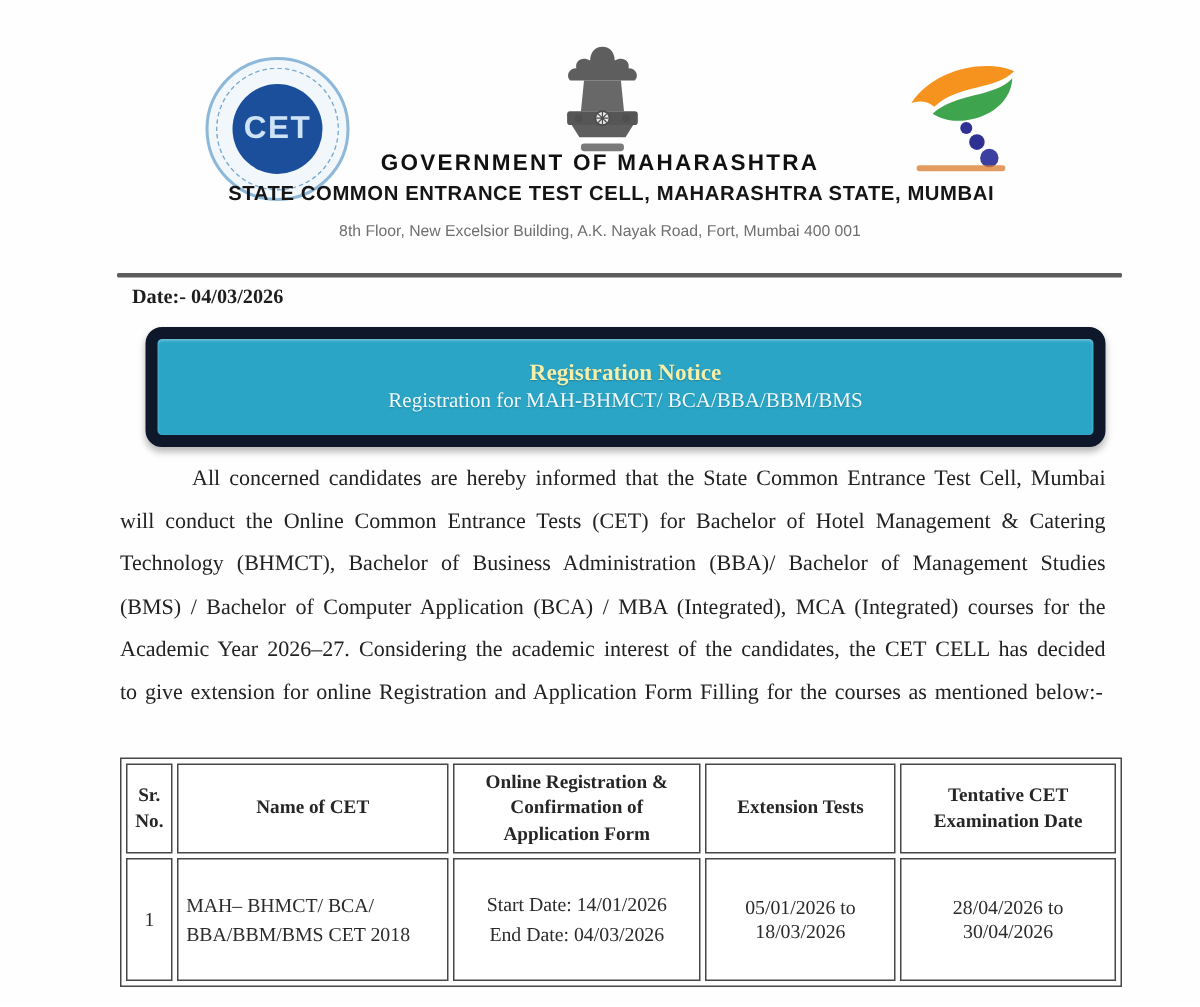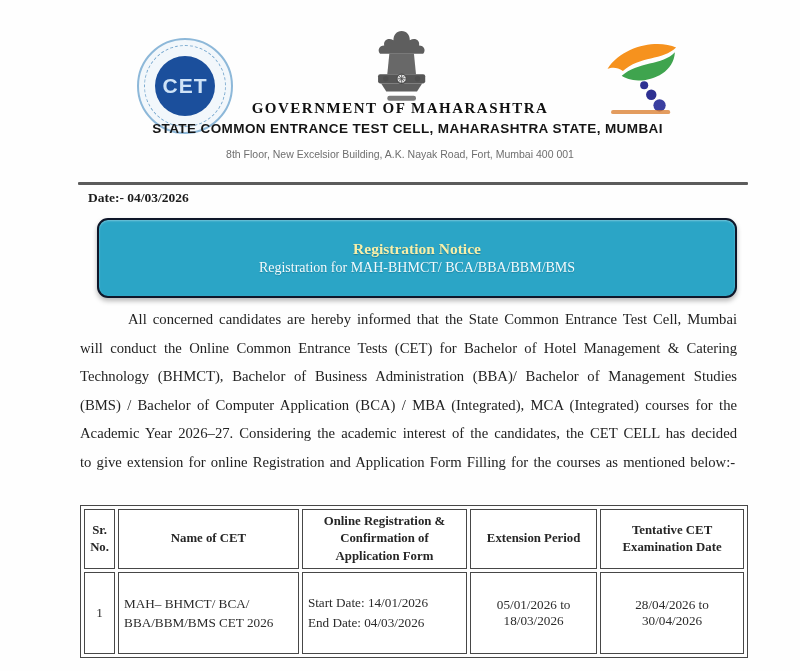--- a/index.html
+++ b/index.html
@@ -21,21 +21,21 @@
   .logo-cet-inner{
     width:60px; height:60px; border-radius:50%; background:#1b4f9c;
     display:flex; align-items:center; justify-content:center;
     color:#cfe3f7; font-family:"Liberation Sans", sans-serif;
     font-weight:bold; font-size:21px; letter-spacing:1px;
   }
   .emblem{ position:absolute; left:50%; top:28px; transform:translateX(-48%); }
   .logo-right{ position:absolute; left:601px; top:38px; }
   .gov-title{
     position:absolute; top:100px; left:0; width:100%; text-align:center;
-    font-family:Liberation Serif, serif; font-weight:bold;
+    font-family:Liberation Sans, sans-serif; font-weight:bold;
     font-size:15px; letter-spacing:1.5px; color:#111;
   }
   .dept-title{
     position:absolute; top:121px; left:0; width:100%; text-align:center;
     font-family:"Liberation Sans", sans-serif; font-weight:bold;
     font-size:13.5px; letter-spacing:0.4px; color:#151515;padding-left:15px;
   }
   .address-line{
     position:absolute; top:148px; left:0; width:100%; text-align:center;
     font-family:"Liberation Sans", sans-serif; font-size:10.5px; color:#6e6e6e;
@@ -51,21 +51,21 @@
   }
   .ref-row{
     position:absolute; top:190px; left:88px; right:77px;
     display:flex; justify-content:space-between; align-items:baseline;
     font-size:13.5px; color:#1d1d1d;
   }
   .ref-date{ font-weight:bold; }
   
   .banner{
     position:absolute; top:218px; left:97px; width:640px; height:80px;
-    background:#2ba5c6; border:2px solid #0f172a; border-radius:11px;
+    background:#2ba5c6; border:8px solid #0f172a; border-radius:11px;
     box-shadow:0 3px 5px rgba(0,0,0,0.28), inset 0 1px 2px rgba(255,255,255,0.35);
     display:flex; flex-direction:column; align-items:center; justify-content:center;
     gap:2px; text-align:center;
   }
   .banner-title{ font-weight:bold; font-size:15.5px; color:#f6efa9; text-shadow:0 1px 1px rgba(0,60,80,0.35); }
   .banner-line{ font-weight:normal; font-size:14px; color:#f2fbfd; text-shadow:0 1px 1px rgba(0,60,80,0.3); }
   
   .body-par{
     position:absolute; top:305px; left:80px; width:657px;
     font-size:14.7px; line-height:28.6px; text-align:justify;
@@ -80,21 +80,21 @@
   .notice-table th, .notice-table td{
     border:1.4px solid #474747; background:#fff; vertical-align:middle;
     padding:3px 5px;
   }
   .notice-table th{ font-weight:bold; text-align:center; height:52px; line-height:1.35; }
   .notice-table td{ height:82px; font-size:13.2px; color:#2b2b2b; }
   .col-sr{ width:4.8%; }  .col-name{ width:27.9%; } .col-reg{ width:25.5%; }
   .col-ext{ width:19.6%; } .col-exam{ width:22.2%; }
   .cell-center{ text-align:center; }
   .cell-name{ text-align:left; padding-left:7px; line-height:1.45; }
-  .reg-line{ text-align:left; line-height:1.5; }
+  .reg-line{ text-align:center; line-height:1.5; }
 </style>
 </head>
 <body>
 
 <div class="page">
 
   <div class="logo-cet">
     <div class="logo-cet-inner">CET</div>
   </div>
 
@@ -150,28 +150,28 @@
         <col class="col-name">
         <col class="col-reg">
         <col class="col-ext">
         <col class="col-exam">
     </colgroup>
     <thead>
       <tr>
         <th>Sr. No.</th>
         <th>Name of CET</th>
         <th>Online Registration &amp; Confirmation of Application Form</th>
-        <th>Extension Period</th>
+        <th>Extension Tests</th>
         <th>Tentative CET Examination Date</th>
       </tr>
     </thead>
     <tbody>
       <tr>
         <td class="cell-center">1</td>
-        <td class="cell-name">MAH– BHMCT/ BCA/ BBA/BBM/BMS CET 2026</td>
+        <td class="cell-name">MAH– BHMCT/ BCA/ BBA/BBM/BMS CET 2018</td>
         <td>
           <div class="reg-line">Start Date: 14/01/2026</div>
           <div class="reg-line">End Date: 04/03/2026</div>
         </td>
         <td class="cell-center">05/01/2026 to 18/03/2026</td>
         <td class="cell-center">28/04/2026 to 30/04/2026</td>
       </tr>
     </tbody>
   </table>
 

